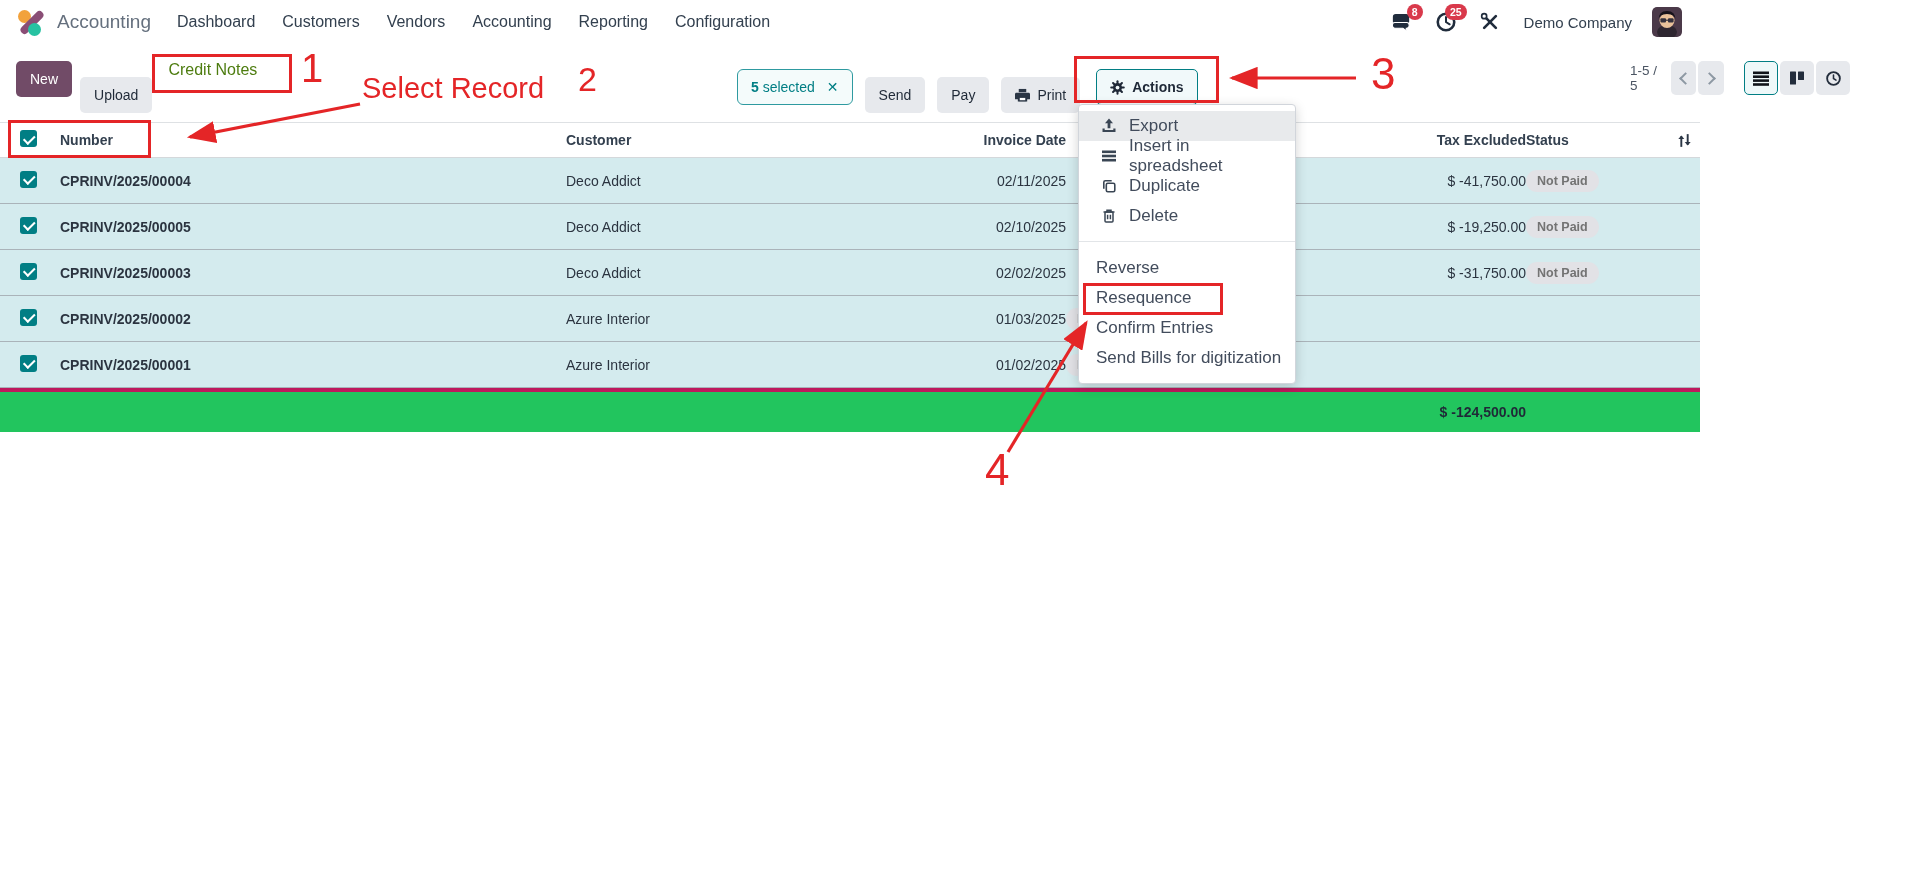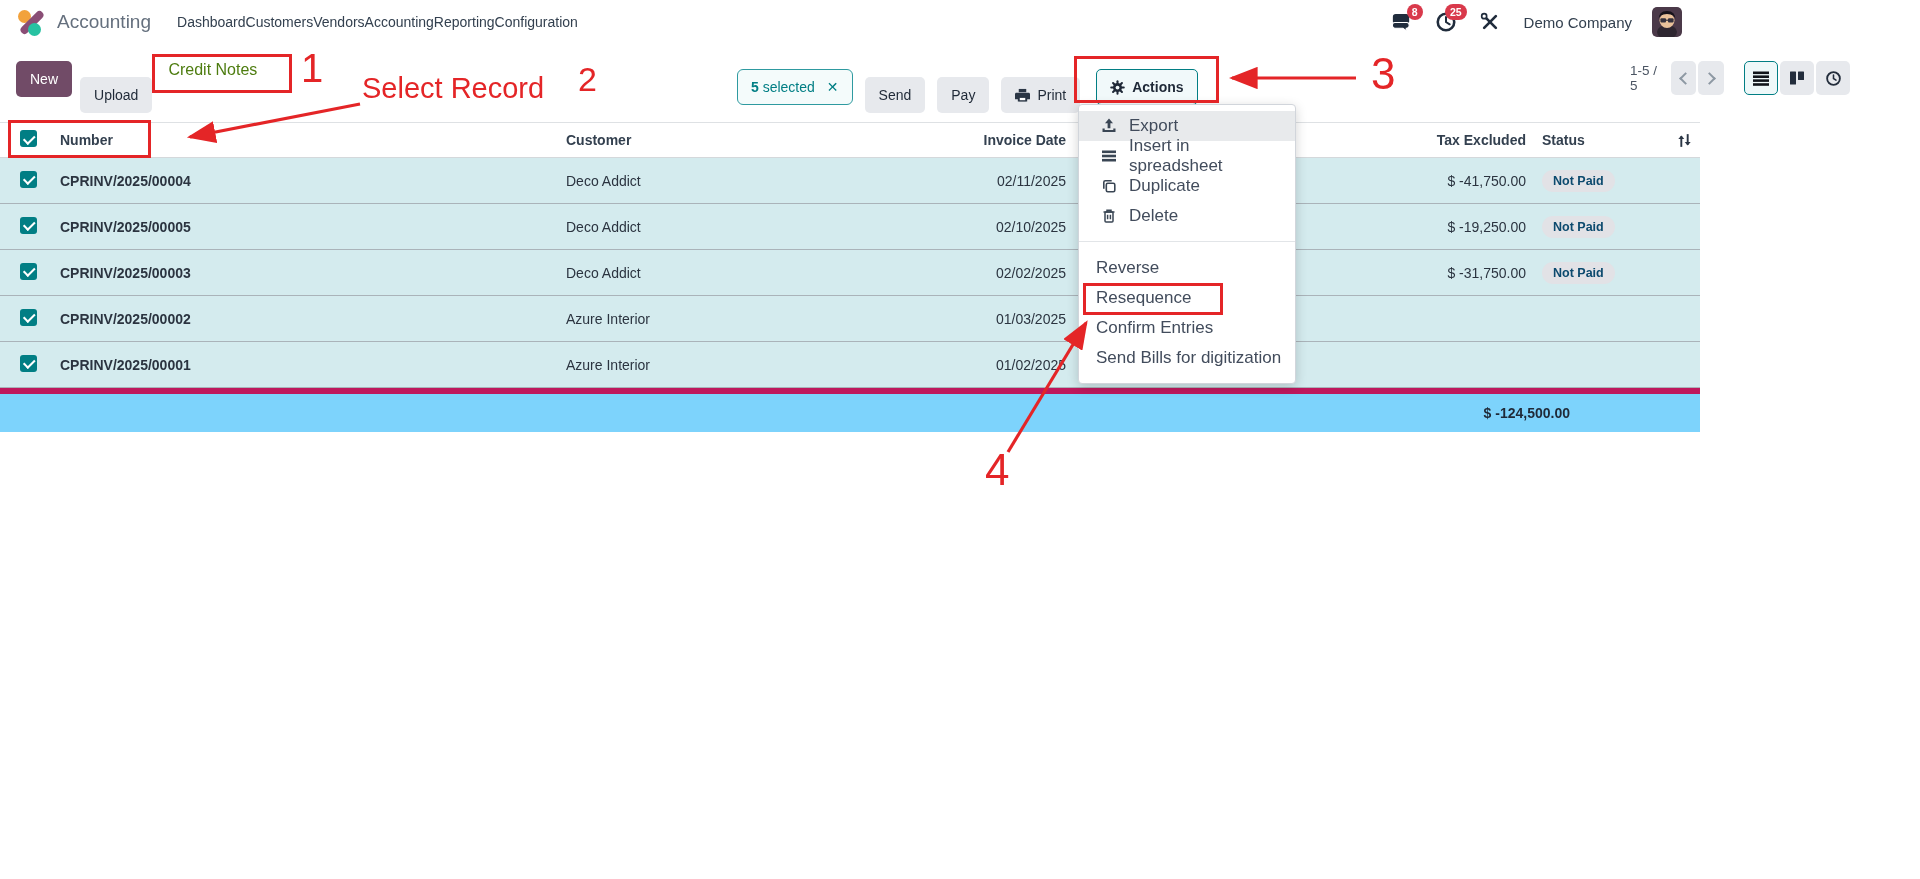--- a/index.html
+++ b/index.html
@@ -7,21 +7,21 @@
     font-family:"Liberation Sans","DejaVu Sans",sans-serif; color:#374151; }
   .page { position:relative; width:1700px; height:879px; }
 
   
   .navbar { height:44px; display:flex; align-items:center; padding:0 18px; background:#fff; }
   .logo { position:relative; width:27px; height:27px; flex:0 0 auto; }
   .logo .dot-o { position:absolute; left:0; top:1px; width:13px; height:13px; border-radius:50%; background:#f2a23c; }
   .logo .dot-t { position:absolute; left:10px; top:14px; width:13px; height:13px; border-radius:50%; background:#27c2a2; }
   .logo .slash { position:absolute; left:10px; top:-1px; width:8px; height:29px; border-radius:4px; background:#8a4e76; transform:rotate(45deg); }
   .brand { font-size:19px; color:#65707e; margin-left:12px; margin-right:26px; }
-  .nav-menu { display:flex; font-size:14px; color:#33404f; }
+  .nav-menu { display:flex; gap:27px; font-size:16px; color:#33404f; }
   .nav-menu .nav-item { cursor:pointer; }
   .systray { margin-left:auto; display:flex; align-items:center; gap:20px; }
   .tray-icon { position:relative; width:24px; height:24px; display:flex; align-items:center; justify-content:center; }
   .badge { position:absolute; top:-6px; right:-9px; background:var(--badge,#d9394b); color:#fff; font-size:10.5px;
     font-weight:700; border-radius:9px; padding:1.5px 5px; line-height:1.2; }
   .company { font-size:15px; color:#33404f; margin-left:2px; }
   .avatar { width:30px; height:30px; border-radius:5px; overflow:hidden; flex:0 0 auto; }
 
   
   .control-panel { position:relative; height:78px; background:#fff; }
@@ -50,26 +50,26 @@
     cursor:pointer; margin-left:2px; border-radius:5px; border:1px solid transparent; }
   .vs-btn.active { background:#eef8f9; border:1px solid var(--accent,#017E84); }
 
   
   .grid-row { display:grid; grid-template-columns:60px 506px 240px 260px 460px 150px 1fr; align-items:center; }
   .thead { height:36px; border-top:1px solid #dee1e4; border-bottom:1px solid #d4d8db; background:#fff;
     font-weight:600; font-size:14px; color:#33404f; }
   .th { cursor:pointer; }
   .cell-check { padding-left:20px; }
   .cell-right { text-align:right; }
-  .cell-status { padding-left:16px; }
+  .cell-status { }
   .cell-end { display:flex; justify-content:flex-end; padding-right:12px; }
   .tr { height:46px; background:var(--selected_row,#d4ebee); border-bottom:1px solid #aab3b9; font-size:14px; color:#2b3440; cursor:pointer; }
   .num { font-weight:700; }
-  .pill { display:inline-block; background:#e2e2e6; border-radius:12px; padding:4px 11px; font-size:12.5px; font-weight:600; color:#0c4a6e; }
-  .tfoot { height:44px; border-top:6px solid #be185d; font-size:14px; background:#7dd3fc;padding-left:44px; }
+  .pill { display:inline-block; background:#e2e2e6; border-radius:12px; padding:4px 11px; font-size:12.5px; font-weight:600; color:#737373; }
+  .tfoot { height:44px; border-top:4px solid #be185d; font-size:14px; background:#22c55e; }
   .tfoot .total { font-weight:700; color:#1f2937; }
   .cb { position:relative; width:17px; height:17px; background:var(--accent,#017E84); border-radius:3px; display:inline-block; cursor:pointer; }
   .cb::after { content:""; position:absolute; left:5.5px; top:2.5px; width:4.5px; height:8.5px;
     border:solid #fff; border-width:0 2px 2px 0; transform:rotate(45deg); }
 
   
   .dropdown { position:absolute; left:1078px; top:104px; width:218px; background:#fff; border:1px solid #d1d5db;
     border-radius:4px; box-shadow:0 3px 12px rgba(0,0,0,.18); padding:6px 0 10px 0; z-index:30; }
   .dd-item { height:30px; display:flex; align-items:center; padding:0 12px 0 17px; font-size:17px; color:#424c5c; cursor:pointer; }
   .dd-item .dd-ico { width:16px; height:16px; margin-right:12px; margin-left:5px; flex:0 0 auto; }

